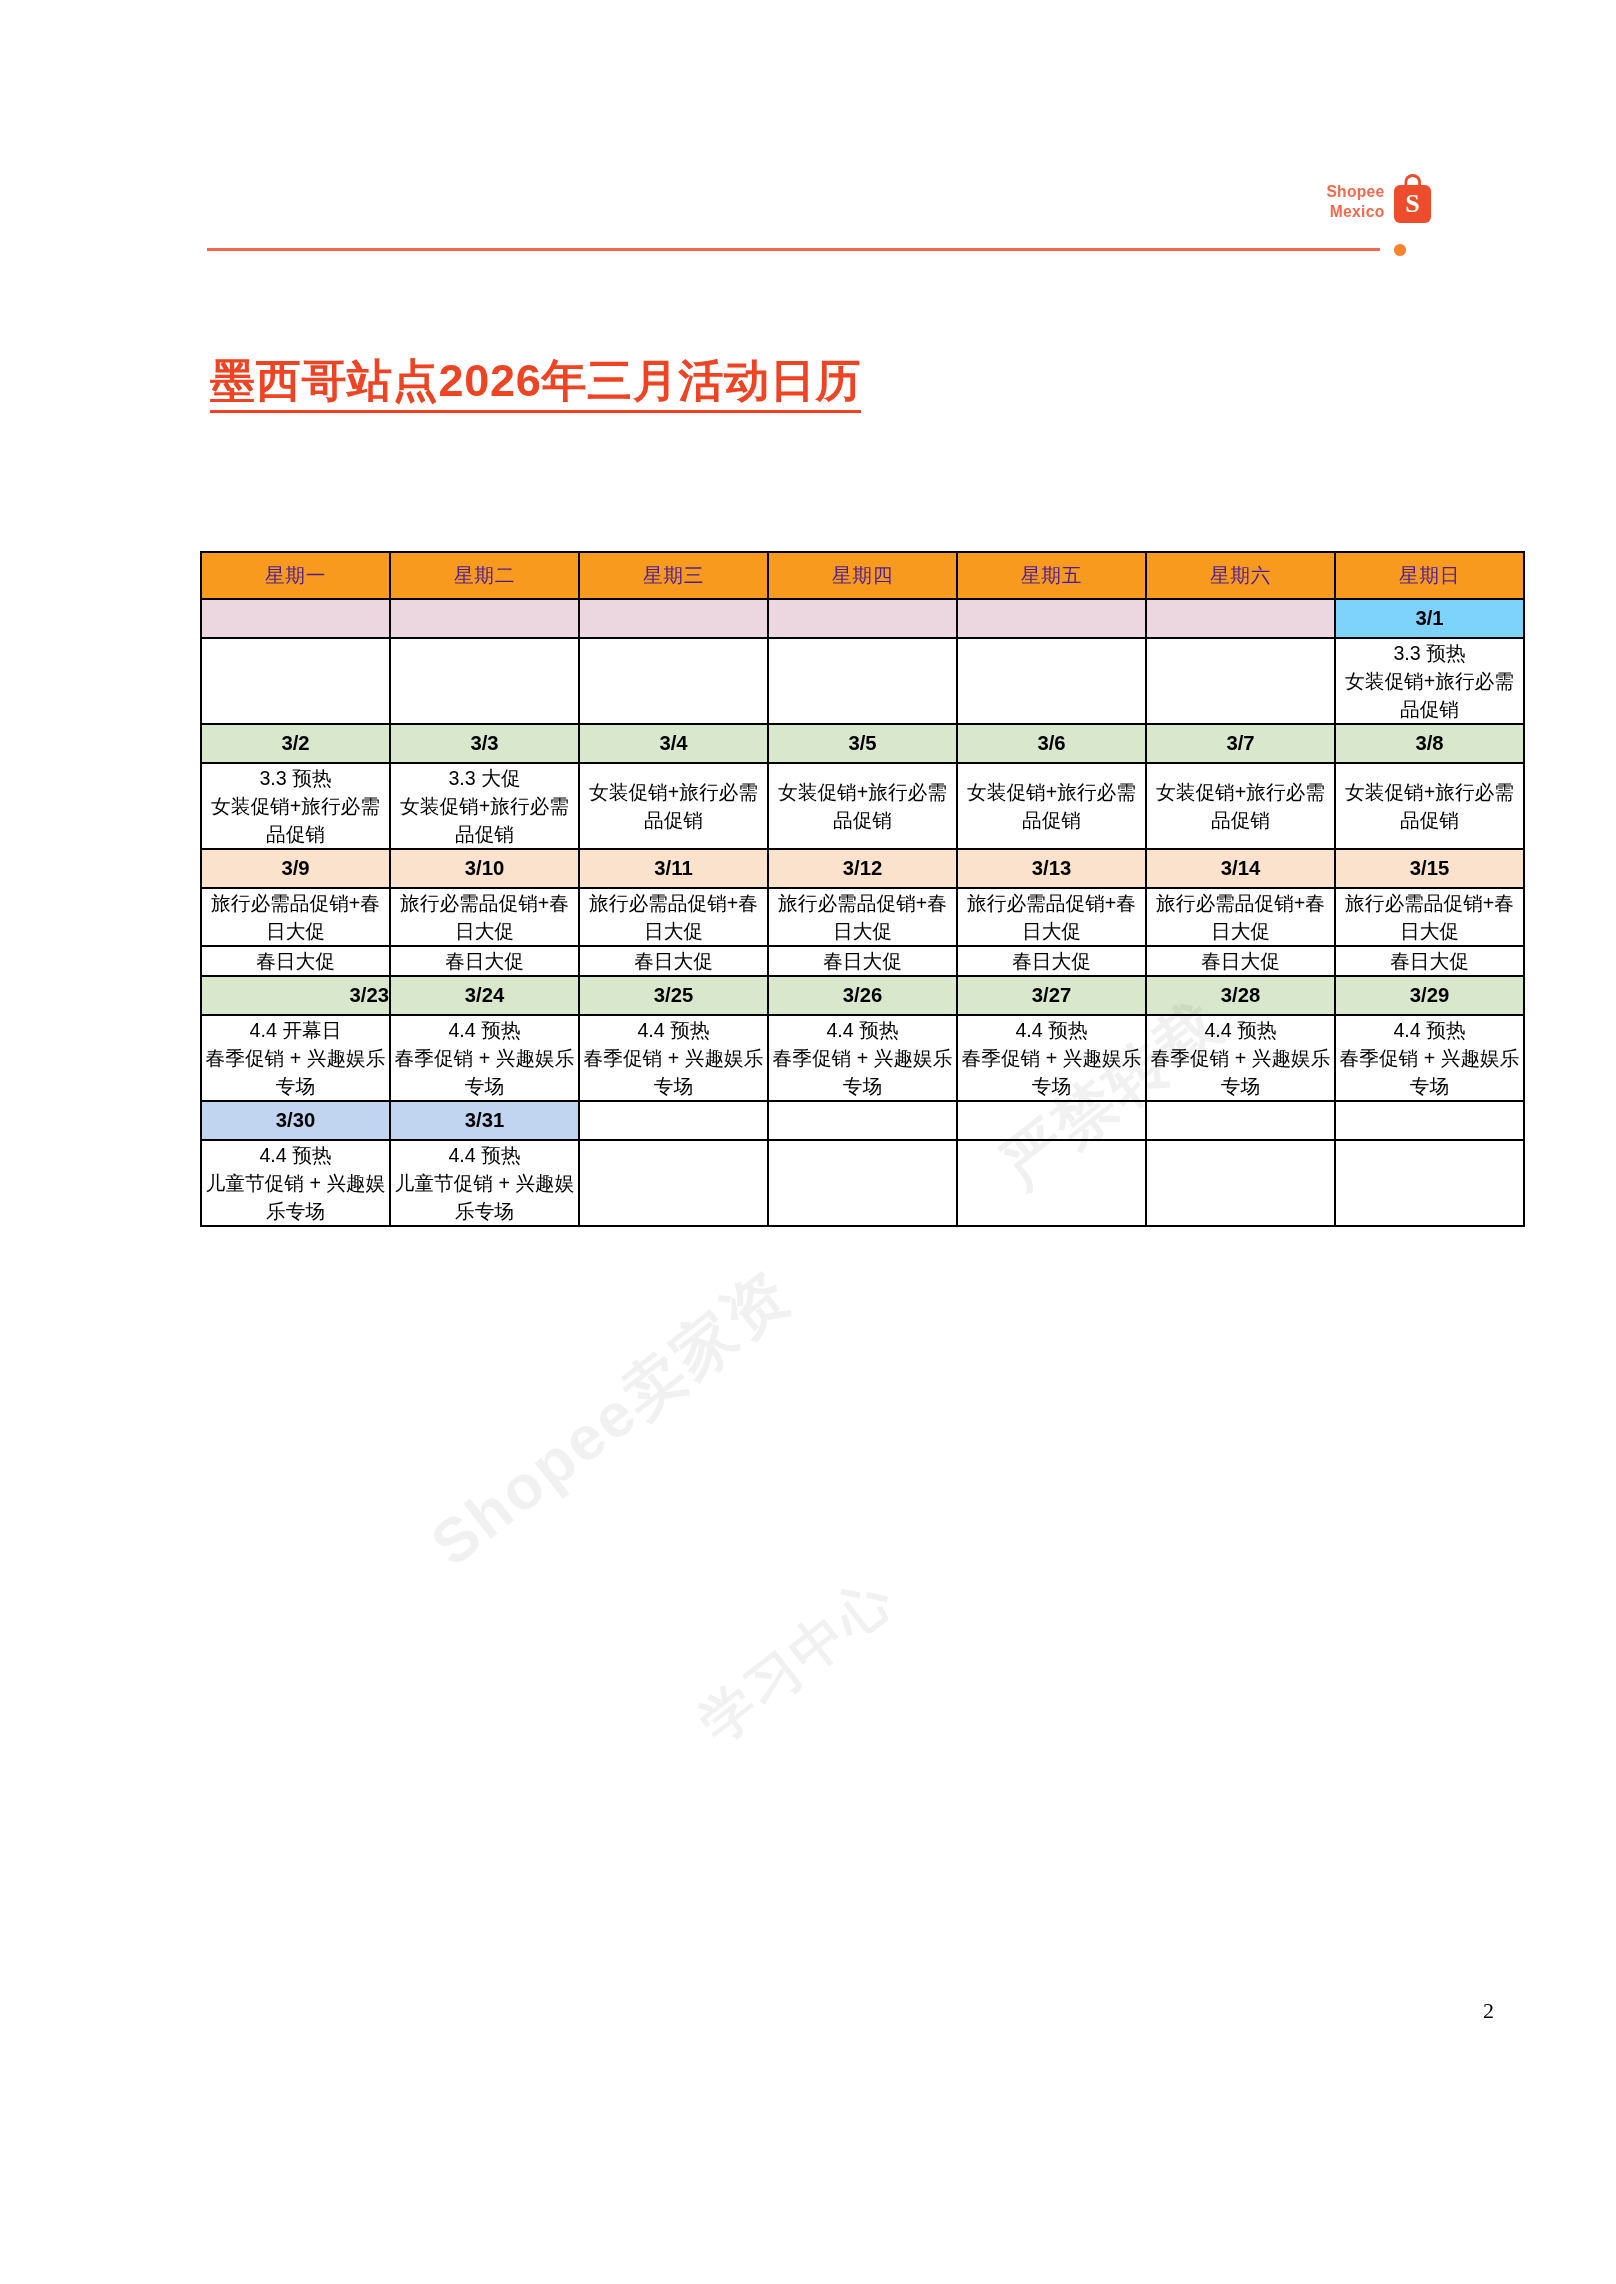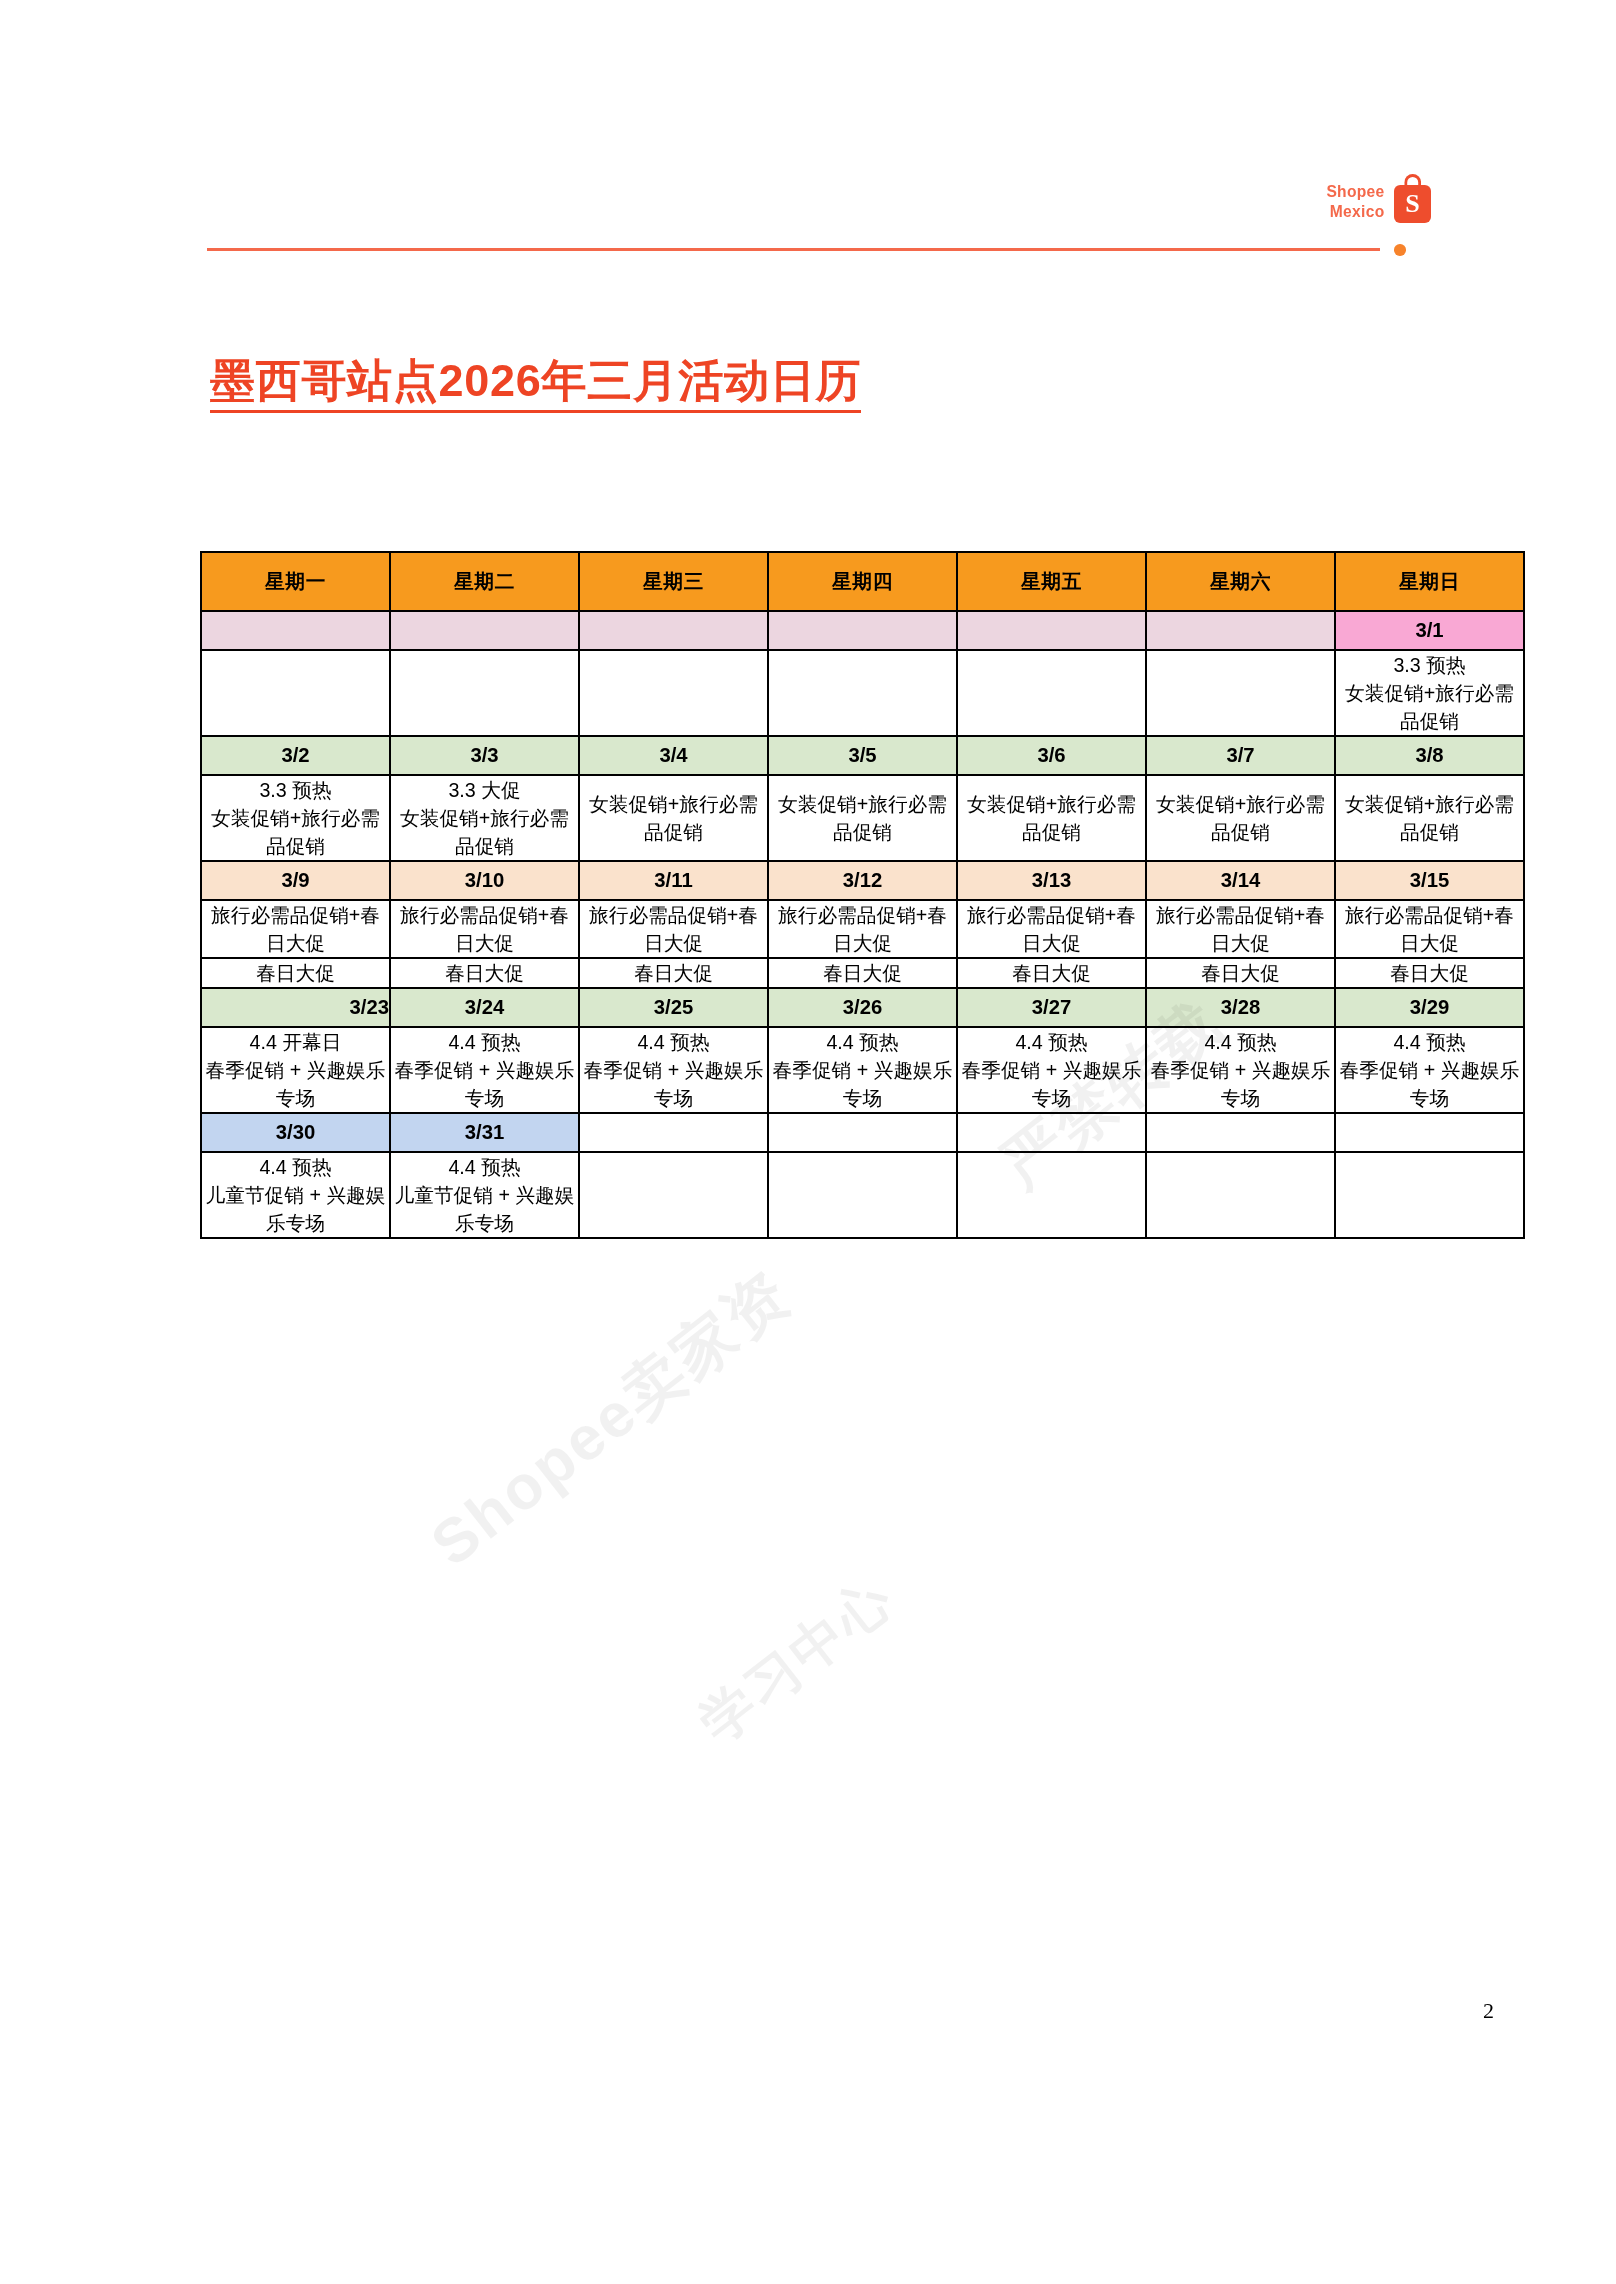--- a/index.html
+++ b/index.html
@@ -152,24 +152,24 @@
     padding: 0;
     margin: 0;
     text-align: center;
     vertical-align: middle;
     box-sizing: border-box;
   }
   table.calendar col { width: 189px; }
 
   th.dow {
     background: #f79a1e;
-    color: #000000;
+    color: #4c1d95;
     font-size: 19.7px;
-    font-weight: bold;
-    height: 59px;
+    font-weight: normal;
+    height: 47px;
     letter-spacing: 0.7px;
   }
   td.datecell {
     font-size: 20.3px;
     font-weight: bold;
     color: #000000;
     height: 39px;
   }
   td.eventcell {
     font-size: 19.7px;
@@ -234,21 +234,21 @@
         </tr>
       </thead>
       <tbody id="calendar-body">
           <tr>
             <td class="datecell" style="background: rgb(236, 214, 224);"></td>
             <td class="datecell" style="background: rgb(236, 214, 224);"></td>
             <td class="datecell" style="background: rgb(236, 214, 224);"></td>
             <td class="datecell" style="background: rgb(236, 214, 224);"></td>
             <td class="datecell" style="background: rgb(236, 214, 224);"></td>
             <td class="datecell" style="background: rgb(236, 214, 224);"></td>
-            <td class="datecell" style="background: #f9a8d4;">3/1</td>
+            <td class="datecell" style="background: #7dd3fc;">3/1</td>
           </tr>
           <tr>
             <td class="eventcell" style="background: rgb(255, 255, 255);">
               <div></div>
             </td>
             <td class="eventcell" style="background: rgb(255, 255, 255);">
               <div></div>
             </td>
             <td class="eventcell" style="background: rgb(255, 255, 255);">
               <div></div>

